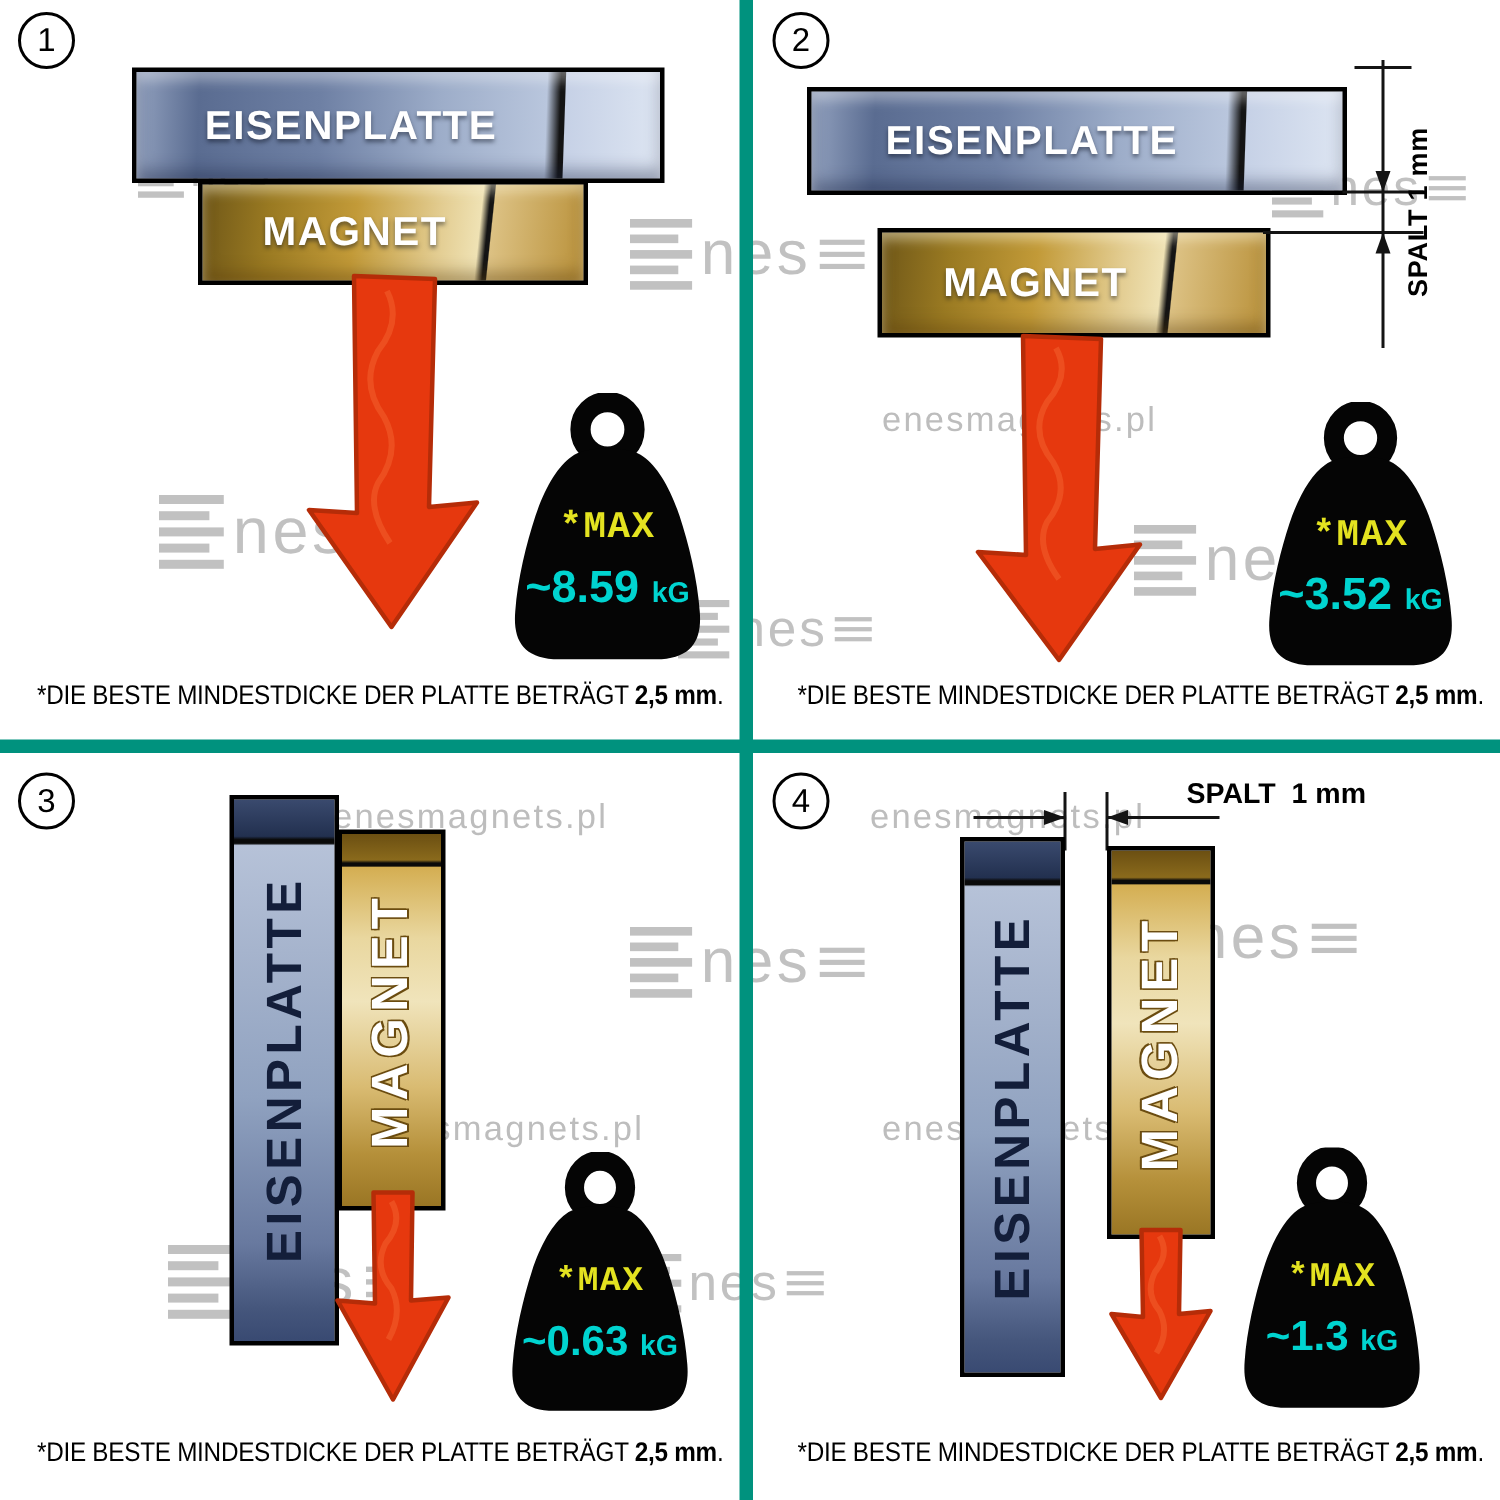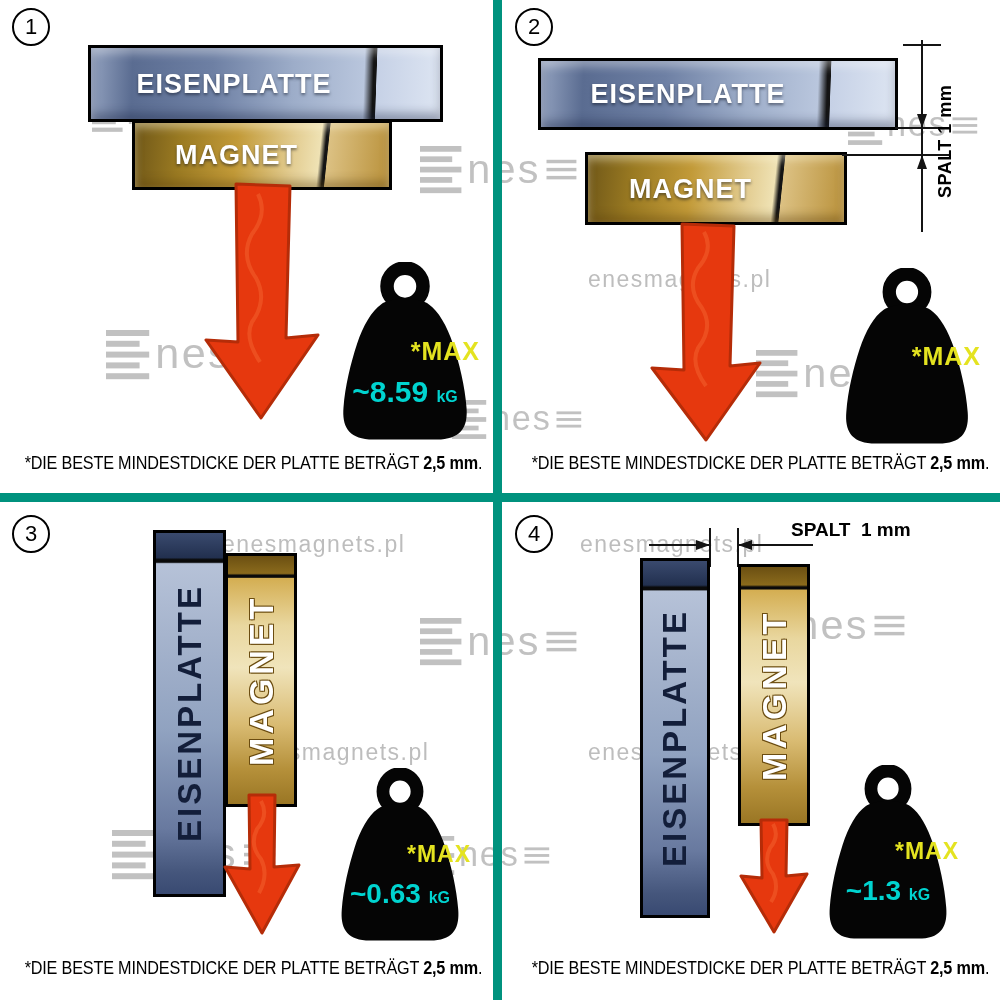--- a/index.html
+++ b/index.html
@@ -44,25 +44,25 @@
                    text-shadow:1px 1px 0 #6b4c10,-1px -1px 0 #6b4c10,1px -1px 0 #6b4c10,-1px 1px 0 #6b4c10; }
 
   .arrow { position:absolute; }
   .arrow-path { fill:var(--arrow,#e6380e); stroke:#b52c08; stroke-width:3; stroke-linejoin:round; }
   .arrow-scribble { fill:none; stroke:#f2602e; stroke-width:4; opacity:.55; }
 
   .weight { position:absolute; }
   .weight svg { position:absolute; inset:0; width:100%; height:100%; }
   .ring { fill:none; stroke:#050505; stroke-width:9; }
   .kbody { fill:#050505; }
-  .w-max { position:absolute; top:41%; left:0; width:100%; text-align:right; font-weight:700;
-           font-size:25px; color:var(--max-label,#e4e320); letter-spacing:1px; }
+  .w-max { position:absolute; top:41%; left:0; width:100%; text-align:center; font-weight:700;
+           font-size:25px; color:var(--max-label,#e4e320); letter-spacing:1px;font-family:Liberation Mono, monospace; }
   .w-val { position:absolute; top:62%; left:0; width:100%; text-align:center; font-weight:700;
            font-size:30px; color:var(--value,#00d4d0); }
-  .w-unit { font-size:16px; }
+  .w-unit { font-size:19px; }
   .weight.small .w-max { font-size:23px; }
   .weight.small .w-val { font-size:28px; }
 
   .footnote { position:absolute; left:0; width:100%; top:453px; text-align:center; font-size:18px;
               letter-spacing:-0.2px; transform:scaleX(.9); white-space:nowrap; }
   .footnote b { font-weight:700; }
 
   .dim { position:absolute; }
   .dim line { stroke:#141414; stroke-width:2; }
   .dim polygon { fill:#141414; }
@@ -308,20 +308,24 @@
       <path class="arrow-path" d="M36 2 L88 4 L84 144 L114 141 L60 218 L6 146 L38 148 Z"></path>
       <path class="arrow-scribble" d="M58 10 q10 18 -6 36 q-12 20 4 40 q12 20 -4 40 q-8 16 8 38"></path>
     </svg>
 
     <div class="weight" style="left:326px;top:268px;width:148px;height:180px">
       <svg viewBox="0 0 100 120" preserveAspectRatio="none">
         <circle class="ring" cx="50" cy="16" r="12"></circle>
         <path class="kbody" d="M34 28 C40 23 60 23 66 28 C72 32 78 42 82 54 C86 66 90 82 91 96 C92 108 88 116 74 117 L26 117 C12 116 8 108 9 96 C10 82 14 66 18 54 C22 42 28 32 34 28 Z"></path>
       </svg>
       <div class="w-max">*MAX</div>
+      <div class="w-val">
+        <span>~3.52</span>
+        <span class="w-unit">kG</span>
+      </div>
     </div>
 
     <div class="footnote">
       <span>*DIE BESTE MINDESTDICKE DER PLATTE BETRÄGT</span>
       <b>2,5 mm</b><span>.</span>
     </div>
   </section>
 
   <section class="quadrant" style="left:0;top:507px">
     <div class="badge" style="left:12px;top:8px">

